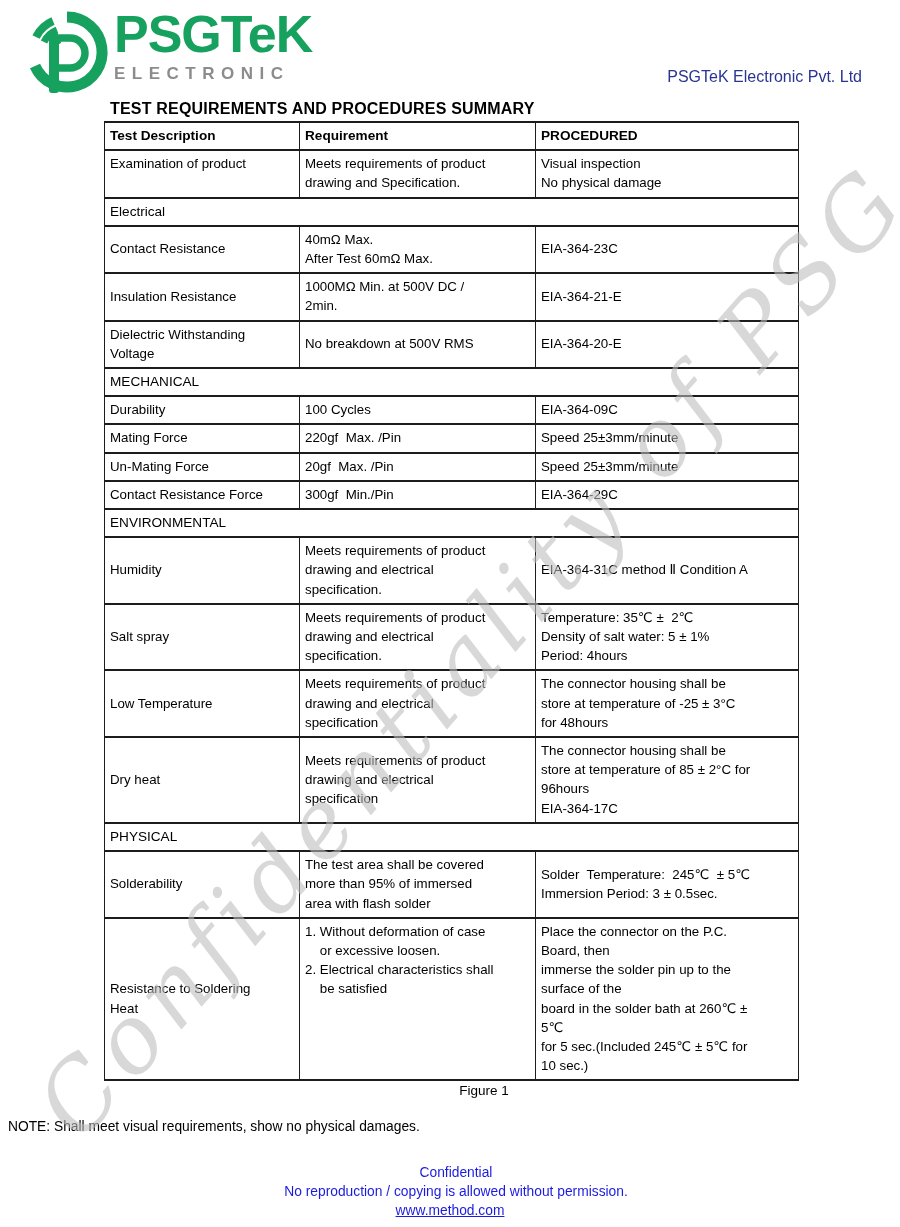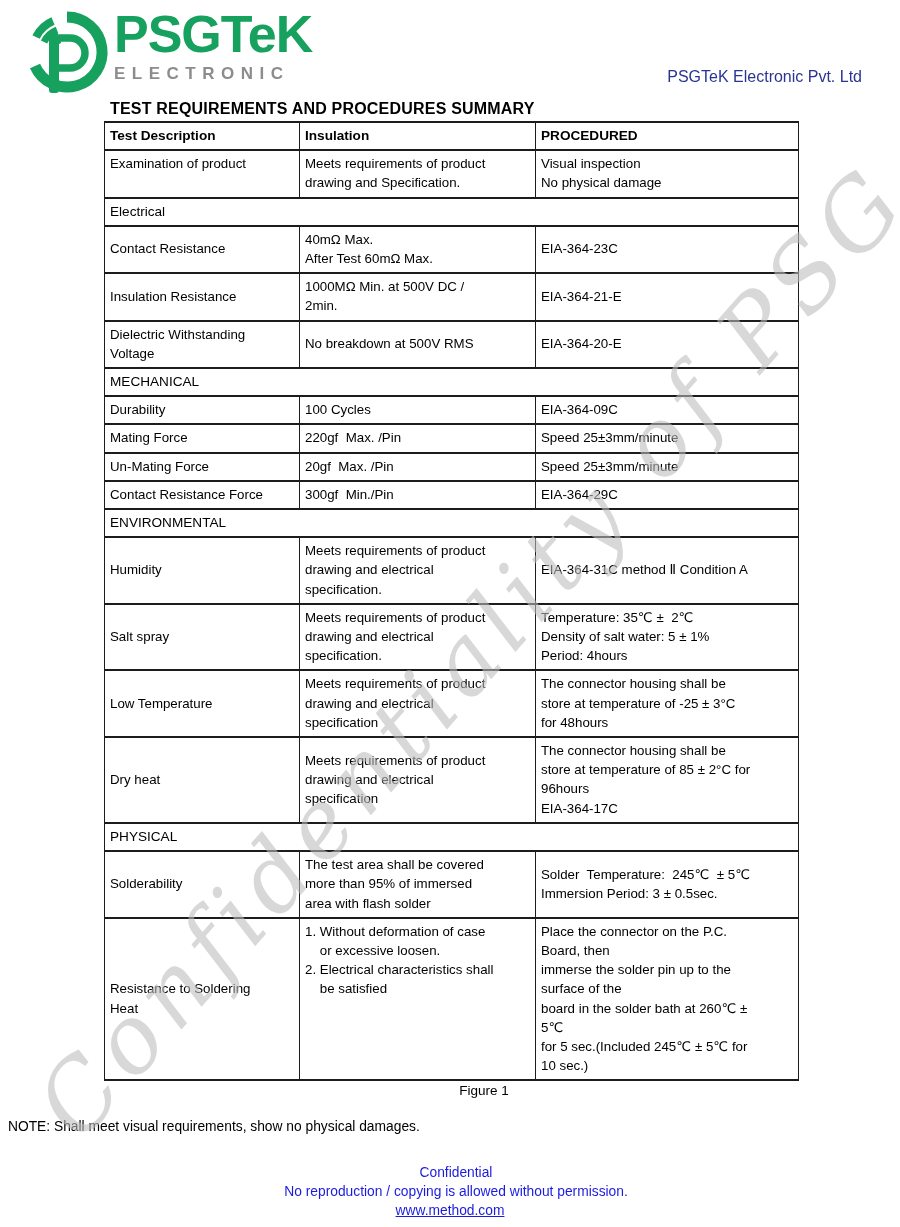--- a/index.html
+++ b/index.html
@@ -106,21 +106,21 @@
 
 <table class="spec-table">
   <colgroup>
     <col style="width:195px">
     <col style="width:236px">
     <col style="width:263px">
   </colgroup>
   <thead>
     <tr>
       <th>Test Description</th>
-      <th>Insulation</th>
+      <th>Requirement</th>
       <th>PROCEDURED</th>
     </tr>
   </thead>
   <tbody>
       <tr>
         <td style="vertical-align: top;">Examination of product</td>
         <td style="vertical-align: top;">Meets requirements of product
 drawing and Specification.</td>
         <td style="vertical-align: top;">Visual inspection
 No physical damage</td>

